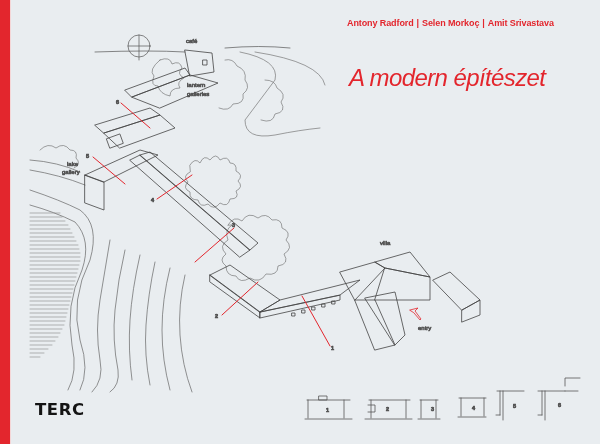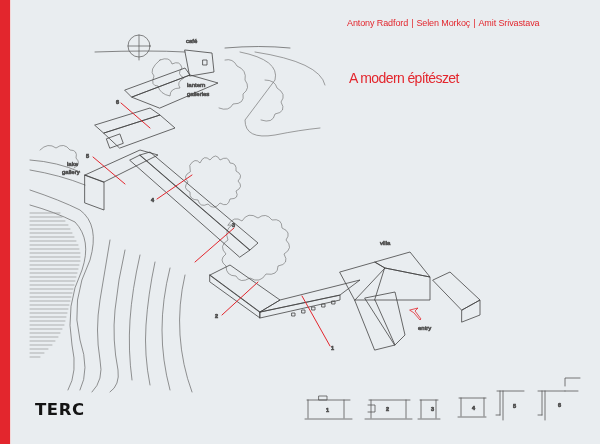--- a/index.html
+++ b/index.html
@@ -1,21 +1,21 @@
 <!DOCTYPE html>
 <html><head>
 <meta charset="utf-8">
 <style>
   html, body { margin:0; padding:0; }
   body { width:600px; height:444px; overflow:hidden; background:#e9edf0; position:relative; font-family:"Liberation Sans", sans-serif; }
   .spine { position:absolute; left:0; top:0; width:10px; height:444px; background:#e3262d; }
   .spine-edge { position:absolute; left:10px; top:0; width:1px; height:444px; background:#f4d6d7; }
-  .authors { position:absolute; left:347px; top:18px; font-size:9px; color:#e3262d; letter-spacing:-0.1px; white-space:nowrap; }
+  .authors { position:absolute; left:347px; top:18px; font-size:9px; color:#e3262d; letter-spacing:-0.1px; white-space:nowrap;font-weight:bold; }
   .authors .sep { margin:0 3px; }
-  .title { position:absolute; left:349px; top:66px; color:#e3262d; font-size:14px; line-height:24.5px; letter-spacing:-0.6px; }
+  .title { position:absolute; left:349px; top:66px; color:#e3262d; font-size:24px; line-height:24.5px; letter-spacing:-0.6px;font-style:italic; }
   .title div { white-space:nowrap; }
   .logo { position:absolute; left:35px; top:401px; font-family:"DejaVu Sans", sans-serif; font-weight:bold; font-size:15px; letter-spacing:0.5px; color:#141414; transform:scaleX(1.1); transform-origin:left; }
   svg.drawing { position:absolute; left:0; top:0; }
   .lbl { font-family:"Liberation Sans", sans-serif; font-size:6px; fill:#333; }
   .num { font-family:"Liberation Sans", sans-serif; font-size:5.5px; font-weight:bold; fill:#222; }
 </style>
 </head>
 <body>
 
 <div class="spine"></div>

